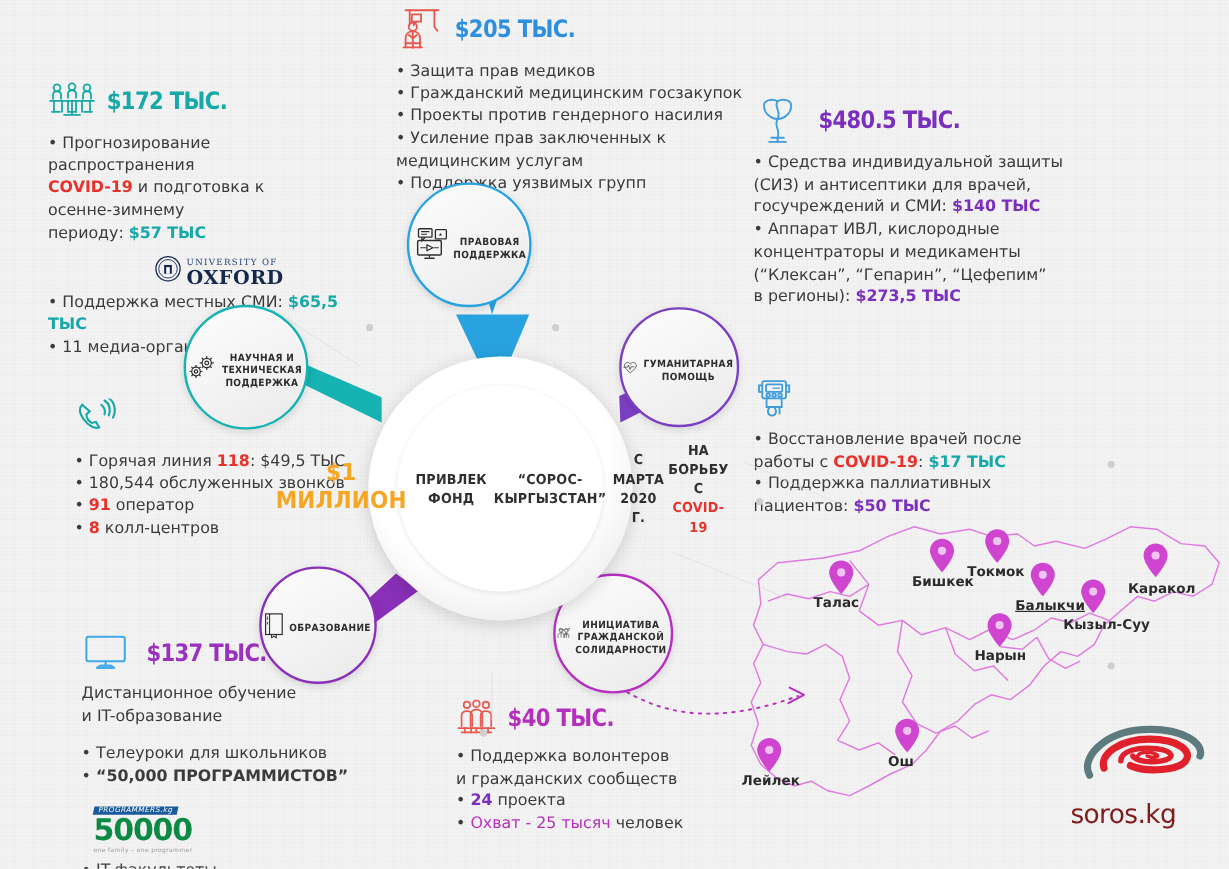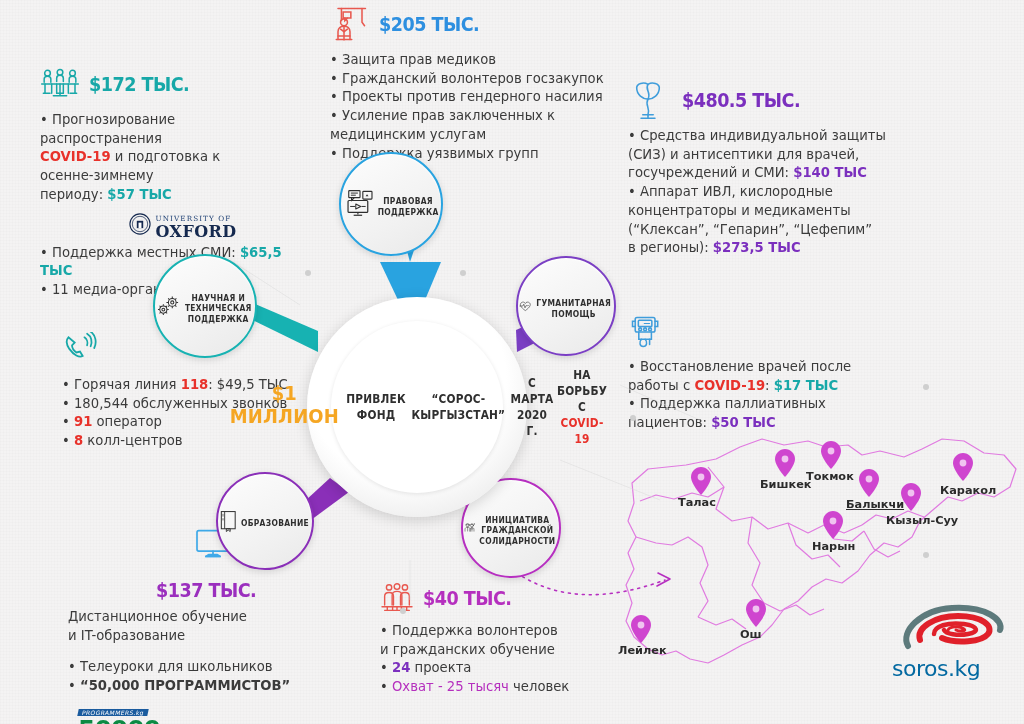--- a/index.html
+++ b/index.html
@@ -95,21 +95,21 @@
   .ox-text { line-height: 1; }
   .ox-top { font-size: 7.2px; letter-spacing:1.1px; color:#1d3f73; font-family:"DejaVu Serif", serif; }
   .ox-main { font-size: 16px; letter-spacing:0.4px; color:#15294f; font-family:"DejaVu Serif", serif; font-weight:bold; }
   
   .prg { margin: 4px 0 4px 10px; }
   .prg-num { font-size: 25px; font-weight: bold; color: #0c8a43; letter-spacing: -1px; font-family:"DejaVu Sans", sans-serif; }
   .prg-tag { font-size: 6px; color:#1a5b9e; letter-spacing:0.4px; }
   .prg-sub { font-size: 5px; color:#9a9a9a; letter-spacing:0.3px; }
   
   .soros { position:absolute; left:890px; top:600px; width:122px; height:92px; z-index:6; }
-  .soros-text { position:absolute; left:2px; top:56px; font-size:22px; color:#0369a1; font-family:"DejaVu Sans", sans-serif; letter-spacing:-0.5px;text-align:center;}
+  .soros-text { position:absolute; left:2px; top:67px; font-size:22px; color:#7f1d1d; font-family:"DejaVu Sans", sans-serif; letter-spacing:-0.5px;text-align:center;}
 </style>
 </head>
 <body>
 
 <div class="noise"></div>
 
 <div class="stage">
 
   <svg class="conn" style="left:0;top:0;width:1024px;height:724px;">
 
@@ -286,21 +286,21 @@
             <path d="M11 27 l4 3 4 -3"></path>
             <path d="M6 39 h18"></path>
             <path d="M8 35 h14"></path>
           </g>
         </svg>
       </span>
       <span class="amount" style="color:#2d8fe0;">$205 ТЫС.</span>
     </div>
     <div class="bullets">
       <div class="li">• Защита прав медиков</div>
-      <div class="li">• Гражданский волонтеров госзакупок</div>
+      <div class="li">• Гражданский медицинским госзакупок</div>
       <div class="li">• Проекты против гендерного насилия</div>
       <div class="li">• Усиление прав заключенных к</div>
       <div class="li">медицинским услугам</div>
       <div class="li">• Поддержка уязвимых групп</div>
     </div>
   </div>
 
   <div class="block" style="left:628px;top:80px;width:320px;">
     <div class="amount-row" style="gap:14px;">
       <span class="icon-box">
@@ -366,21 +366,21 @@
     </span>
     <div class="bullets" style="margin-top:4px;">
       <div class="li">• Горячая линия <span class="red">118</span>: $49,5 ТЫС</div>
       <div class="li">• 180,544 обслуженных звонков</div>
       <div class="li">• <span class="red">91</span> оператор</div>
       <div class="li">• <span class="red">8</span> колл-центров</div>
     </div>
   </div>
 
   <div class="block" style="left:68px;top:524px;width:290px;">
-    <div class="amount-row" style="gap:14px;flex-direction:column;">
+    <div class="amount-row" style="gap:14px;">
       <span class="icon-box">
         <svg width="38" height="32" viewBox="0 0 42 36">
           <g fill="none" stroke="#3fa9e8" stroke-width="1.9" stroke-linecap="round" stroke-linejoin="round">
             <rect x="3" y="3" width="36" height="23" rx="2"></rect>
             <path d="M21 26 v4"></path>
             <path d="M13 32 h16"></path>
             <path d="M16 30 h10 l3 2 h-16 z"></path>
           </g>
         </svg>
       </span>
@@ -419,21 +419,21 @@
             <path d="M2 27 h34"></path>
             <path d="M5 31 h28"></path>
             <path d="M8 27 v4 M14 27 v4 M19 27 v4 M24 27 v4 M30 27 v4"></path>
           </g>
         </svg>
       </span>
       <span class="amount" style="color:#b52fbe;">$40 ТЫС.</span>
     </div>
     <div class="bullets" style="margin-top:4px;">
       <div class="li">• Поддержка волонтеров</div>
-      <div class="li">и гражданских обучение</div>
+      <div class="li">и гражданских сообществ</div>
       <div class="li">• <span class="purple">24</span> проекта</div>
       <div class="li">• <span class="magenta">Охват - 25 тысяч</span> человек</div>
     </div>
   </div>
 
   <div class="map">
     <svg width="412" height="260" viewBox="0 0 412 260">
       <g fill="none" stroke="#e07ae0" stroke-width="1.2" stroke-linejoin="round">
 
         <path d="M20 58 L36 44 L74 40 L104 34 L128 22 L150 14 L172 20 L196 16 L214 22 L236 20 L250 30

